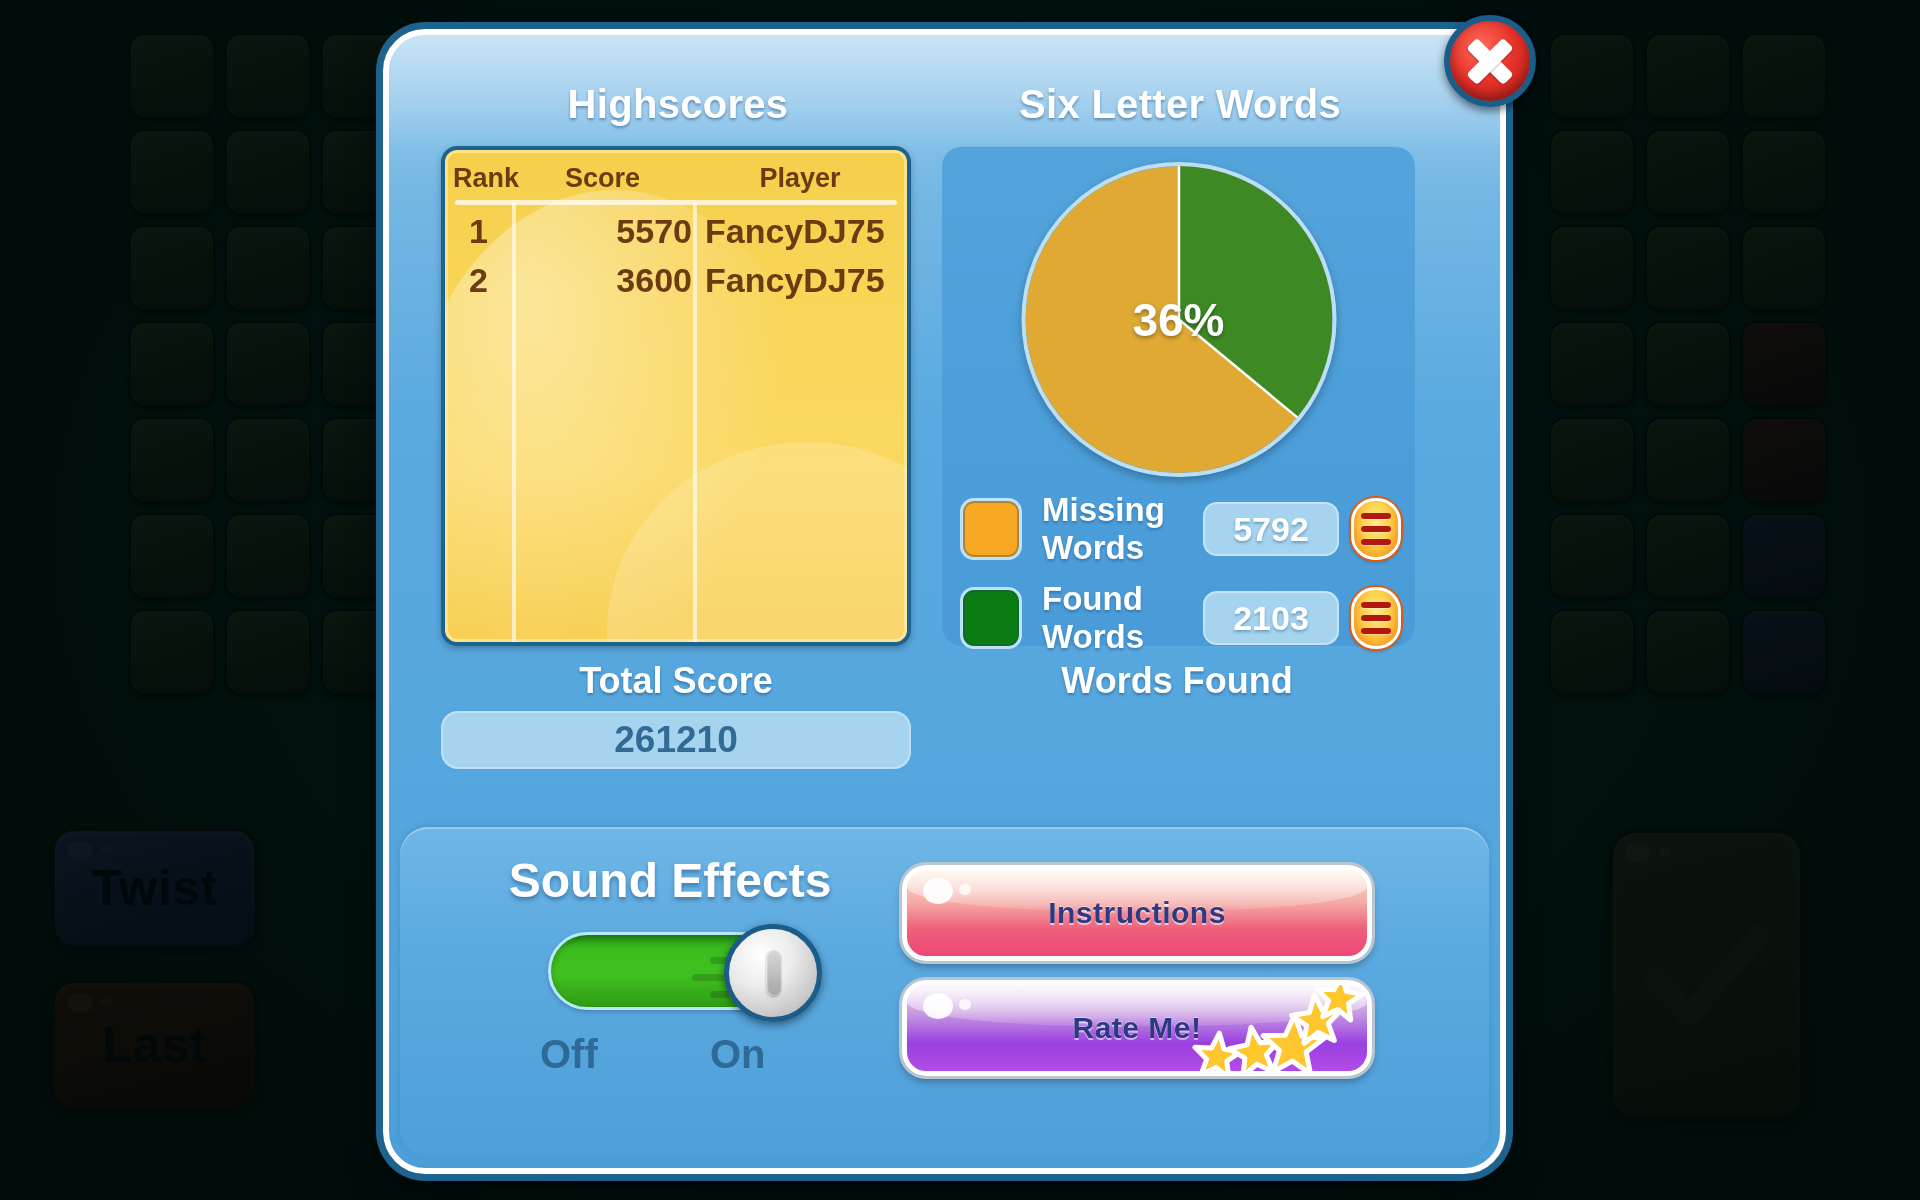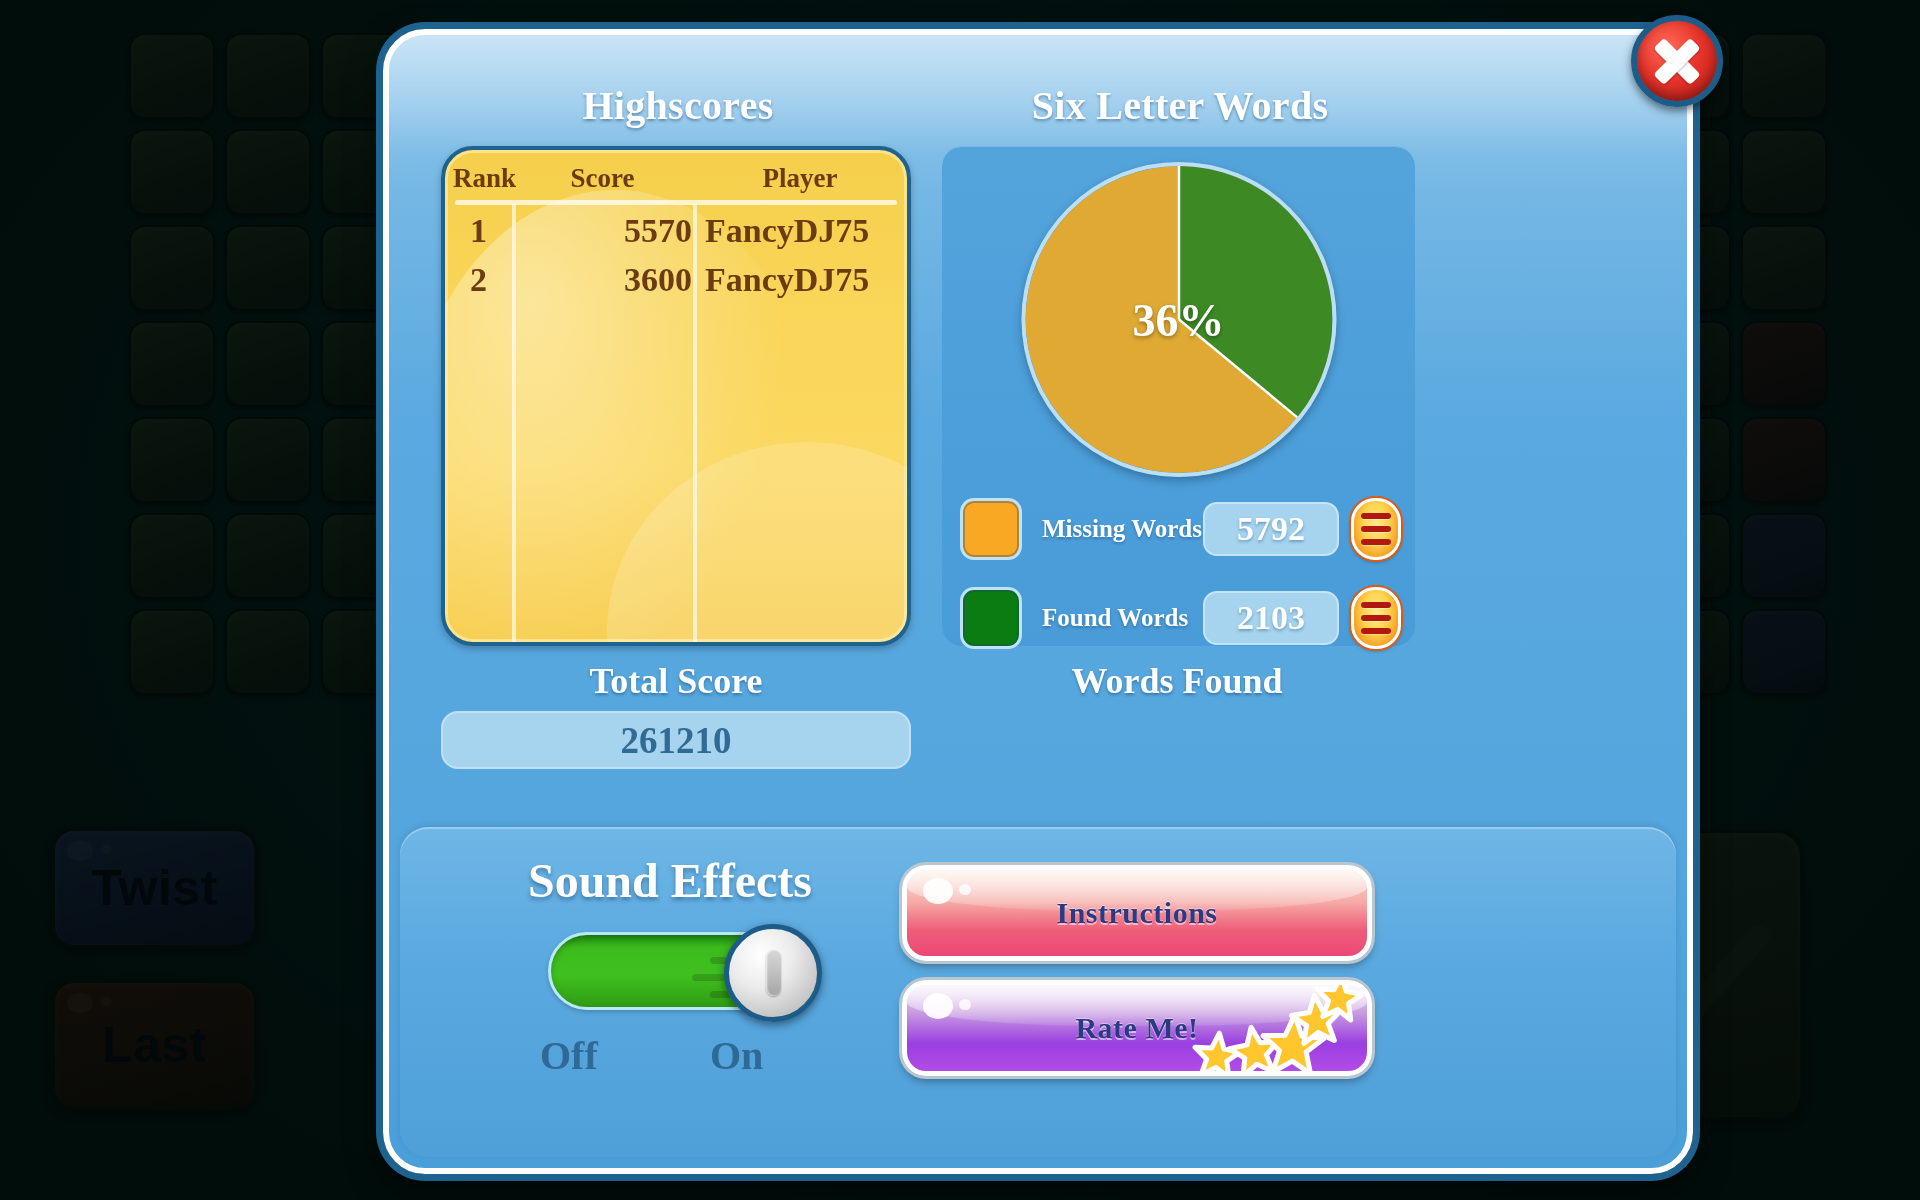--- a/index.html
+++ b/index.html
@@ -60,29 +60,28 @@
   }
   #bg-btn-check svg { width:130px; height:110px; }
 
   
   #bg-dim { position:absolute; inset:0; background:rgba(0,10,8,.62); }
 
   
   #dialog {
     position:absolute;
     left:383px; top:29px;
-    width:1310px; height:1145px;
+    width:1123px; height:1145px;
     border-radius:42px;
     background:linear-gradient(180deg,#9ccdee 0%,#8cc4ea 6%,#74b7e4 14%,#5aa9e0 34%,#55a6de 70%,#4b9fd9 100%);
     border:6px solid #ffffff;
     box-shadow:
       0 0 0 7px #1e628f,
       0 14px 34px rgba(0,0,0,.65);
     overflow:visible;
-    font-family:Liberation Serif, serif;
   }
   #dialog-inner { position:absolute; inset:0; border-radius:36px; overflow:hidden; }
   #dialog-sheen {
     position:absolute; left:0; right:0; top:0; height:120px;
     background:linear-gradient(180deg,rgba(255,255,255,.45),rgba(255,255,255,0));
     pointer-events:none;
   }
 
   
   #close-button {
@@ -110,21 +109,21 @@
     text-align:center;
     text-shadow:0 2px 3px rgba(20,60,100,.45);
     letter-spacing:.3px;
   }
   #title-highscores { position:absolute; left:54px; top:47px; width:470px; }
   #title-mode       { position:absolute; left:556px; top:47px; width:470px; }
 
   
   #highscores-table {
     position:absolute; left:52px; top:111px; width:470px; height:500px;
-    border-radius:32px;
+    border-radius:16px;
     background:linear-gradient(180deg,#f5cf4b 0%,#f9d558 30%,#fbd860 65%,#f7cd4c 100%);
     border:4px solid #1e628f;
     box-shadow:inset 0 0 0 3px #fbe38a, 0 3px 7px rgba(0,0,0,.25);
     overflow:hidden;
   }
   #hs-gloss {
     position:absolute; left:-40px; top:40px; width:420px; height:560px;
     border-radius:50%;
     background:radial-gradient(ellipse at 30% 20%, rgba(255,255,255,.40), rgba(255,255,255,0) 62%);
     pointer-events:none;
@@ -192,21 +191,21 @@
   #legend-row-0 { top:350px; }
   #legend-row-1 { top:439px; }
   .legend-swatch {
     width:62px; height:62px; border-radius:14px;
     border:3px solid #bfe2f6;
     box-shadow:inset 0 0 0 2px rgba(30,70,110,.35);
     flex:none;
   }
   .legend-label {
     margin-left:20px; flex:1;
-    color:#ffffff; font-size:25px; font-weight:bold;
+    color:#ffffff; font-size:33px; font-weight:bold;
     text-shadow:0 2px 3px rgba(20,60,100,.4);
   }
   .legend-value {
     width:136px; height:54px; border-radius:14px;
     background:#a6d4ef;
     border:2px solid #c6e4f7;
     display:flex; align-items:center; justify-content:center;
     color:#ffffff; font-size:34px; font-weight:bold;
     text-shadow:0 2px 3px rgba(40,90,130,.45);
     flex:none;

